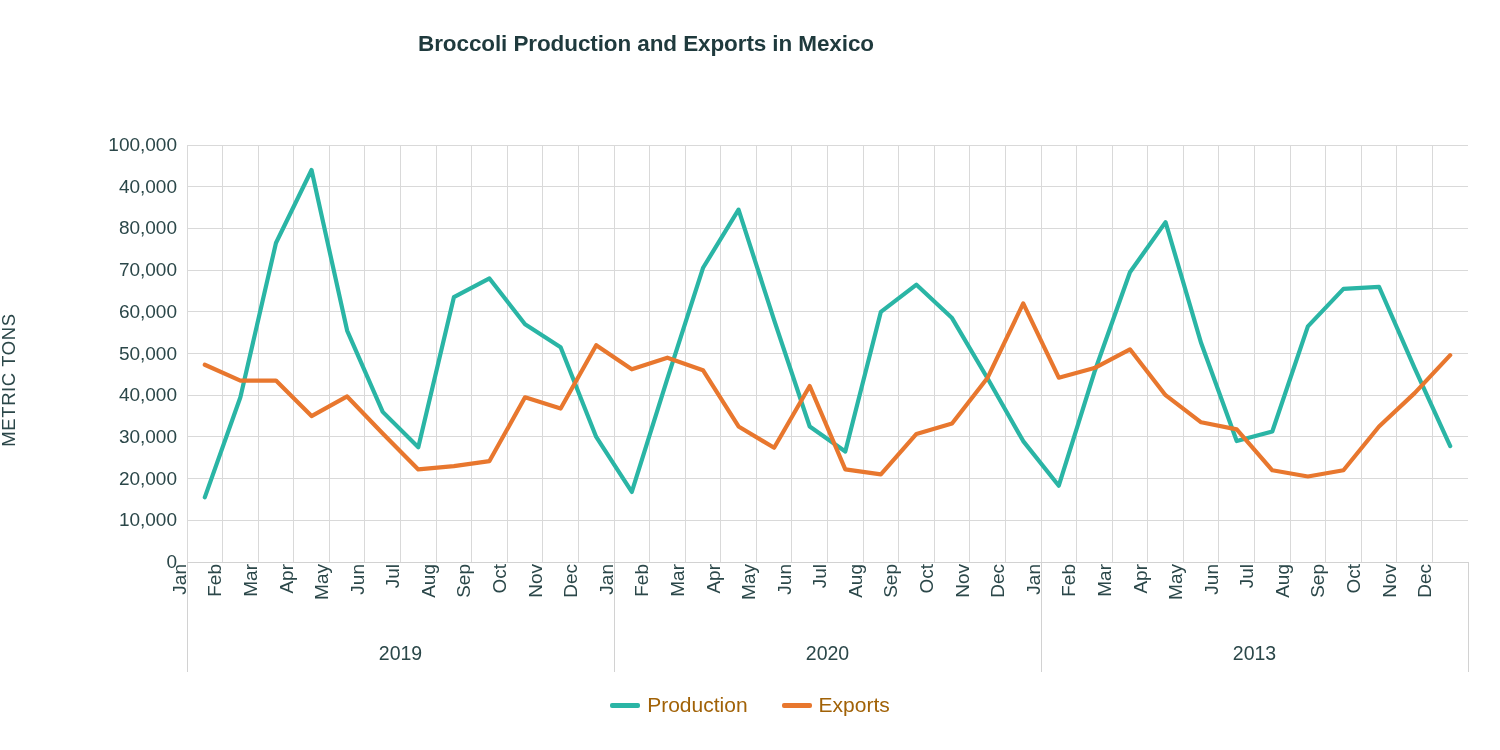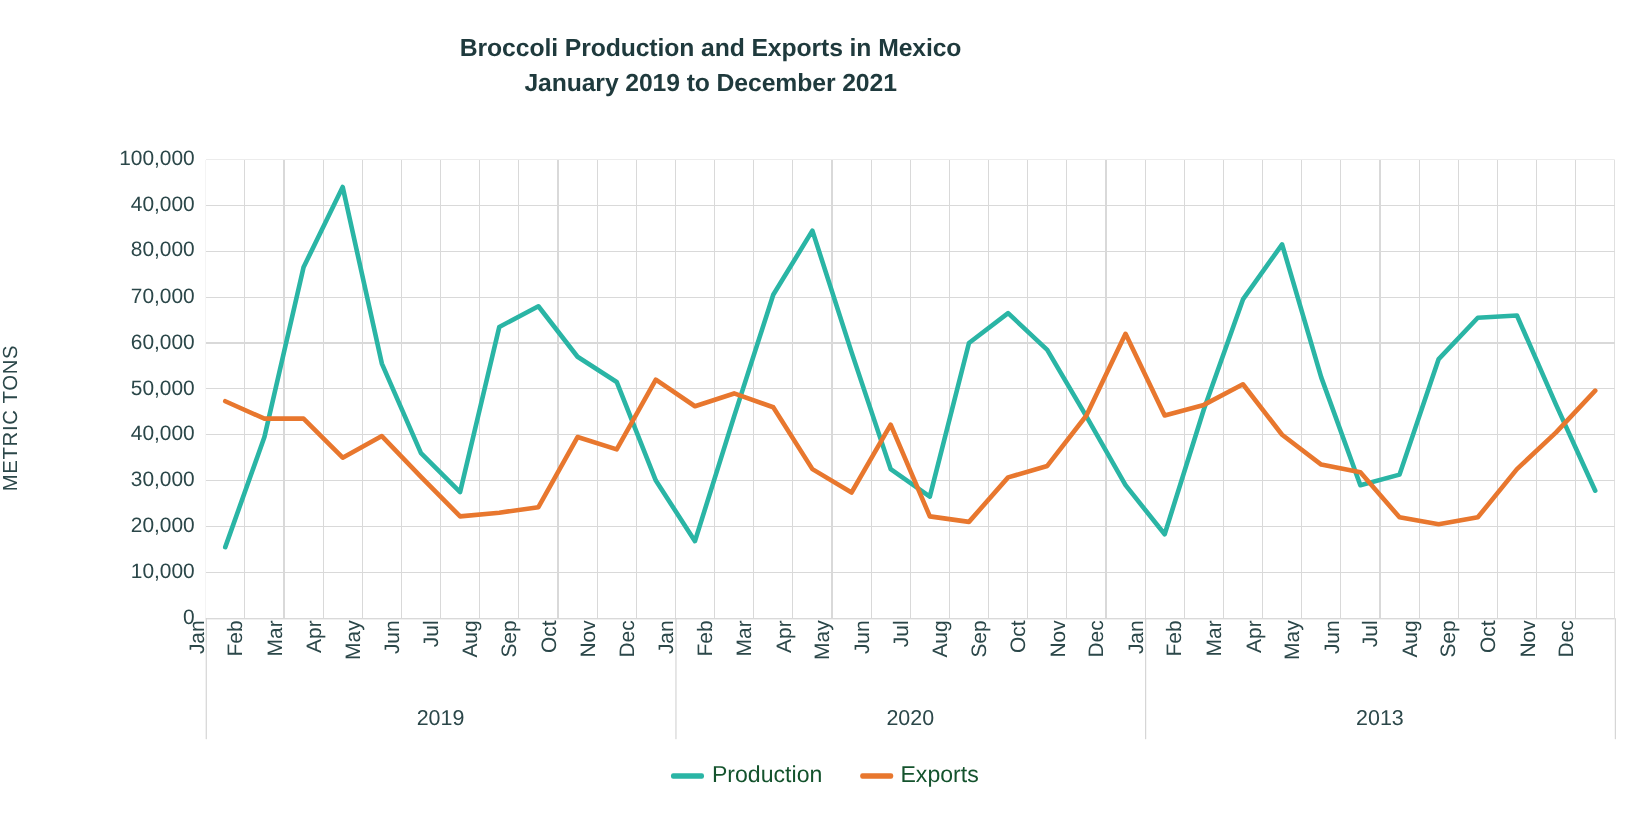--- a/index.html
+++ b/index.html
@@ -155,33 +155,32 @@
     gap: 7px;
   }
   .legend-swatch {
     width: 30px;
     height: 5px;
     border-radius: 2px;
     display: block;
   }
   .legend-label {
     font-size: 21px;
-    color: #14532d;
+    color: #a16207;
     line-height: 24px;
     white-space: nowrap;
   }
 </style>
 </head>
 <body>
 
 <div id="chart-root">
 
   <div class="title-block">
     <span class="title-line">Broccoli Production and Exports in Mexico</span>
-    <span class="title-line">January 2019 to December 2021</span>
   </div>
 
   <div class="y-axis-title">METRIC TONS</div>
 
   <div id="y-ticks">
       <div class="y-tick" style="top: 135px;">100,000</div>
       <div class="y-tick" style="top: 176.7px;">40,000</div>
       <div class="y-tick" style="top: 218.4px;">80,000</div>
       <div class="y-tick" style="top: 260.1px;">70,000</div>
       <div class="y-tick" style="top: 301.8px;">60,000</div>

